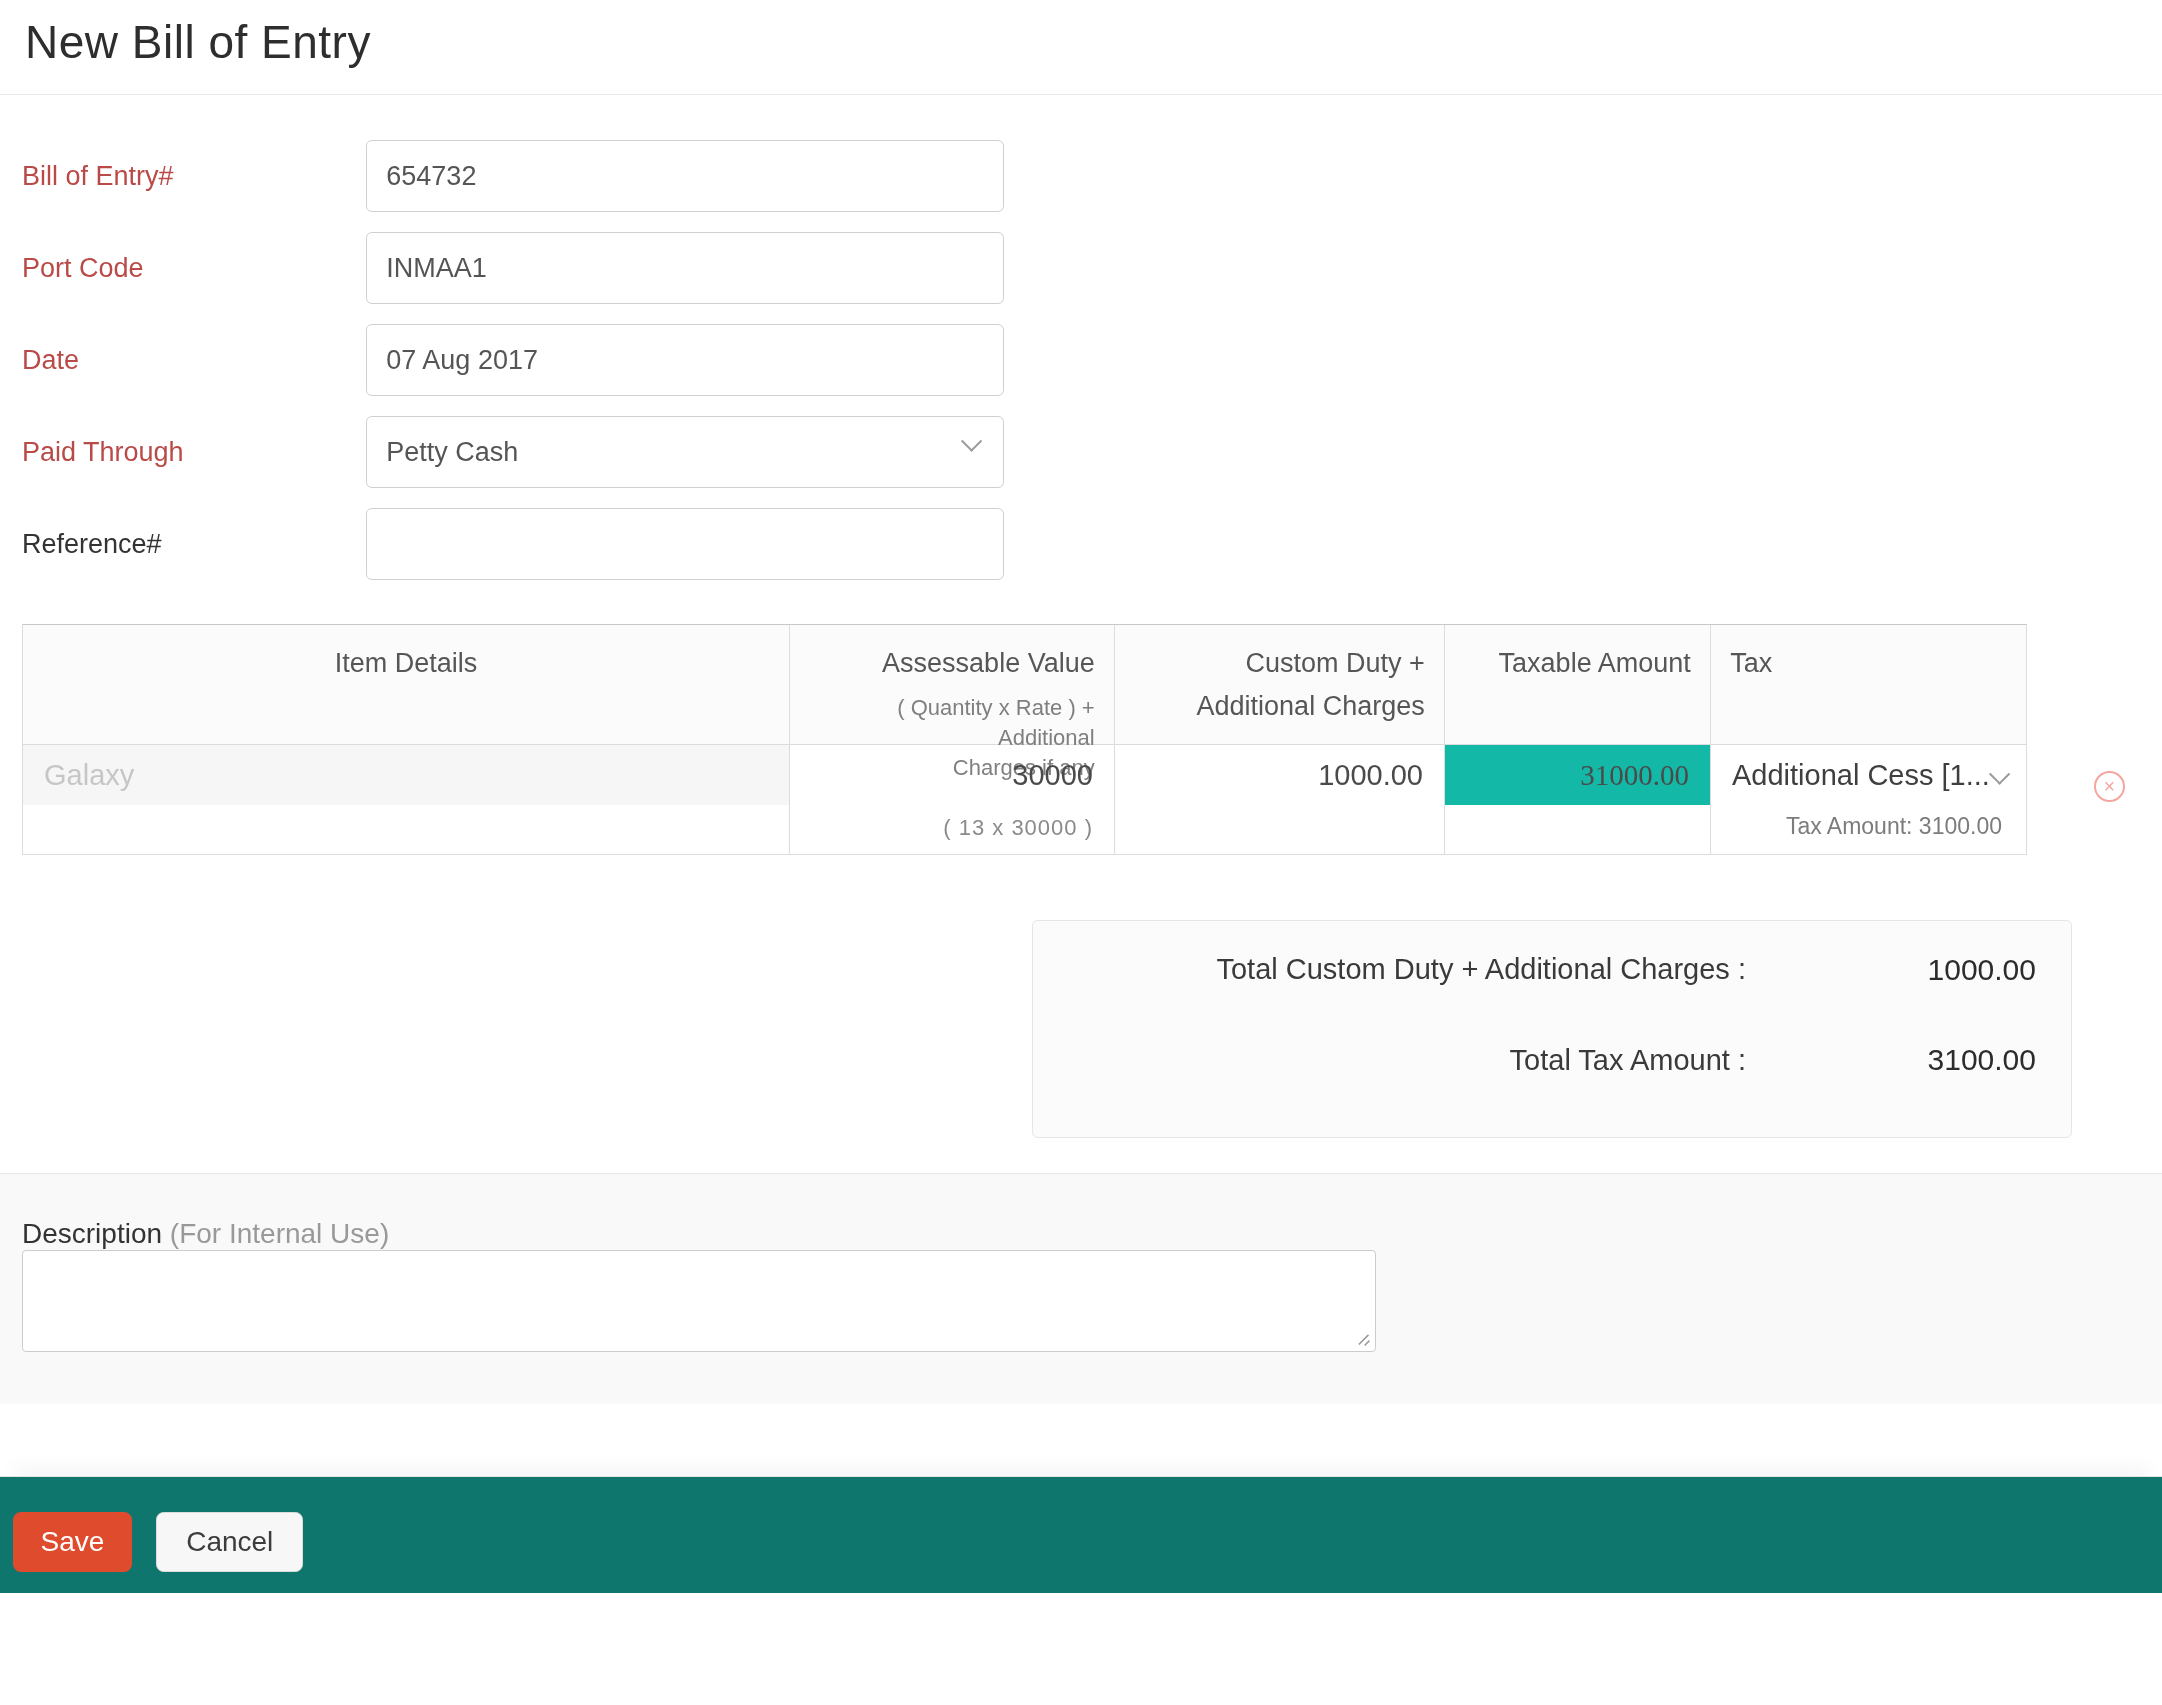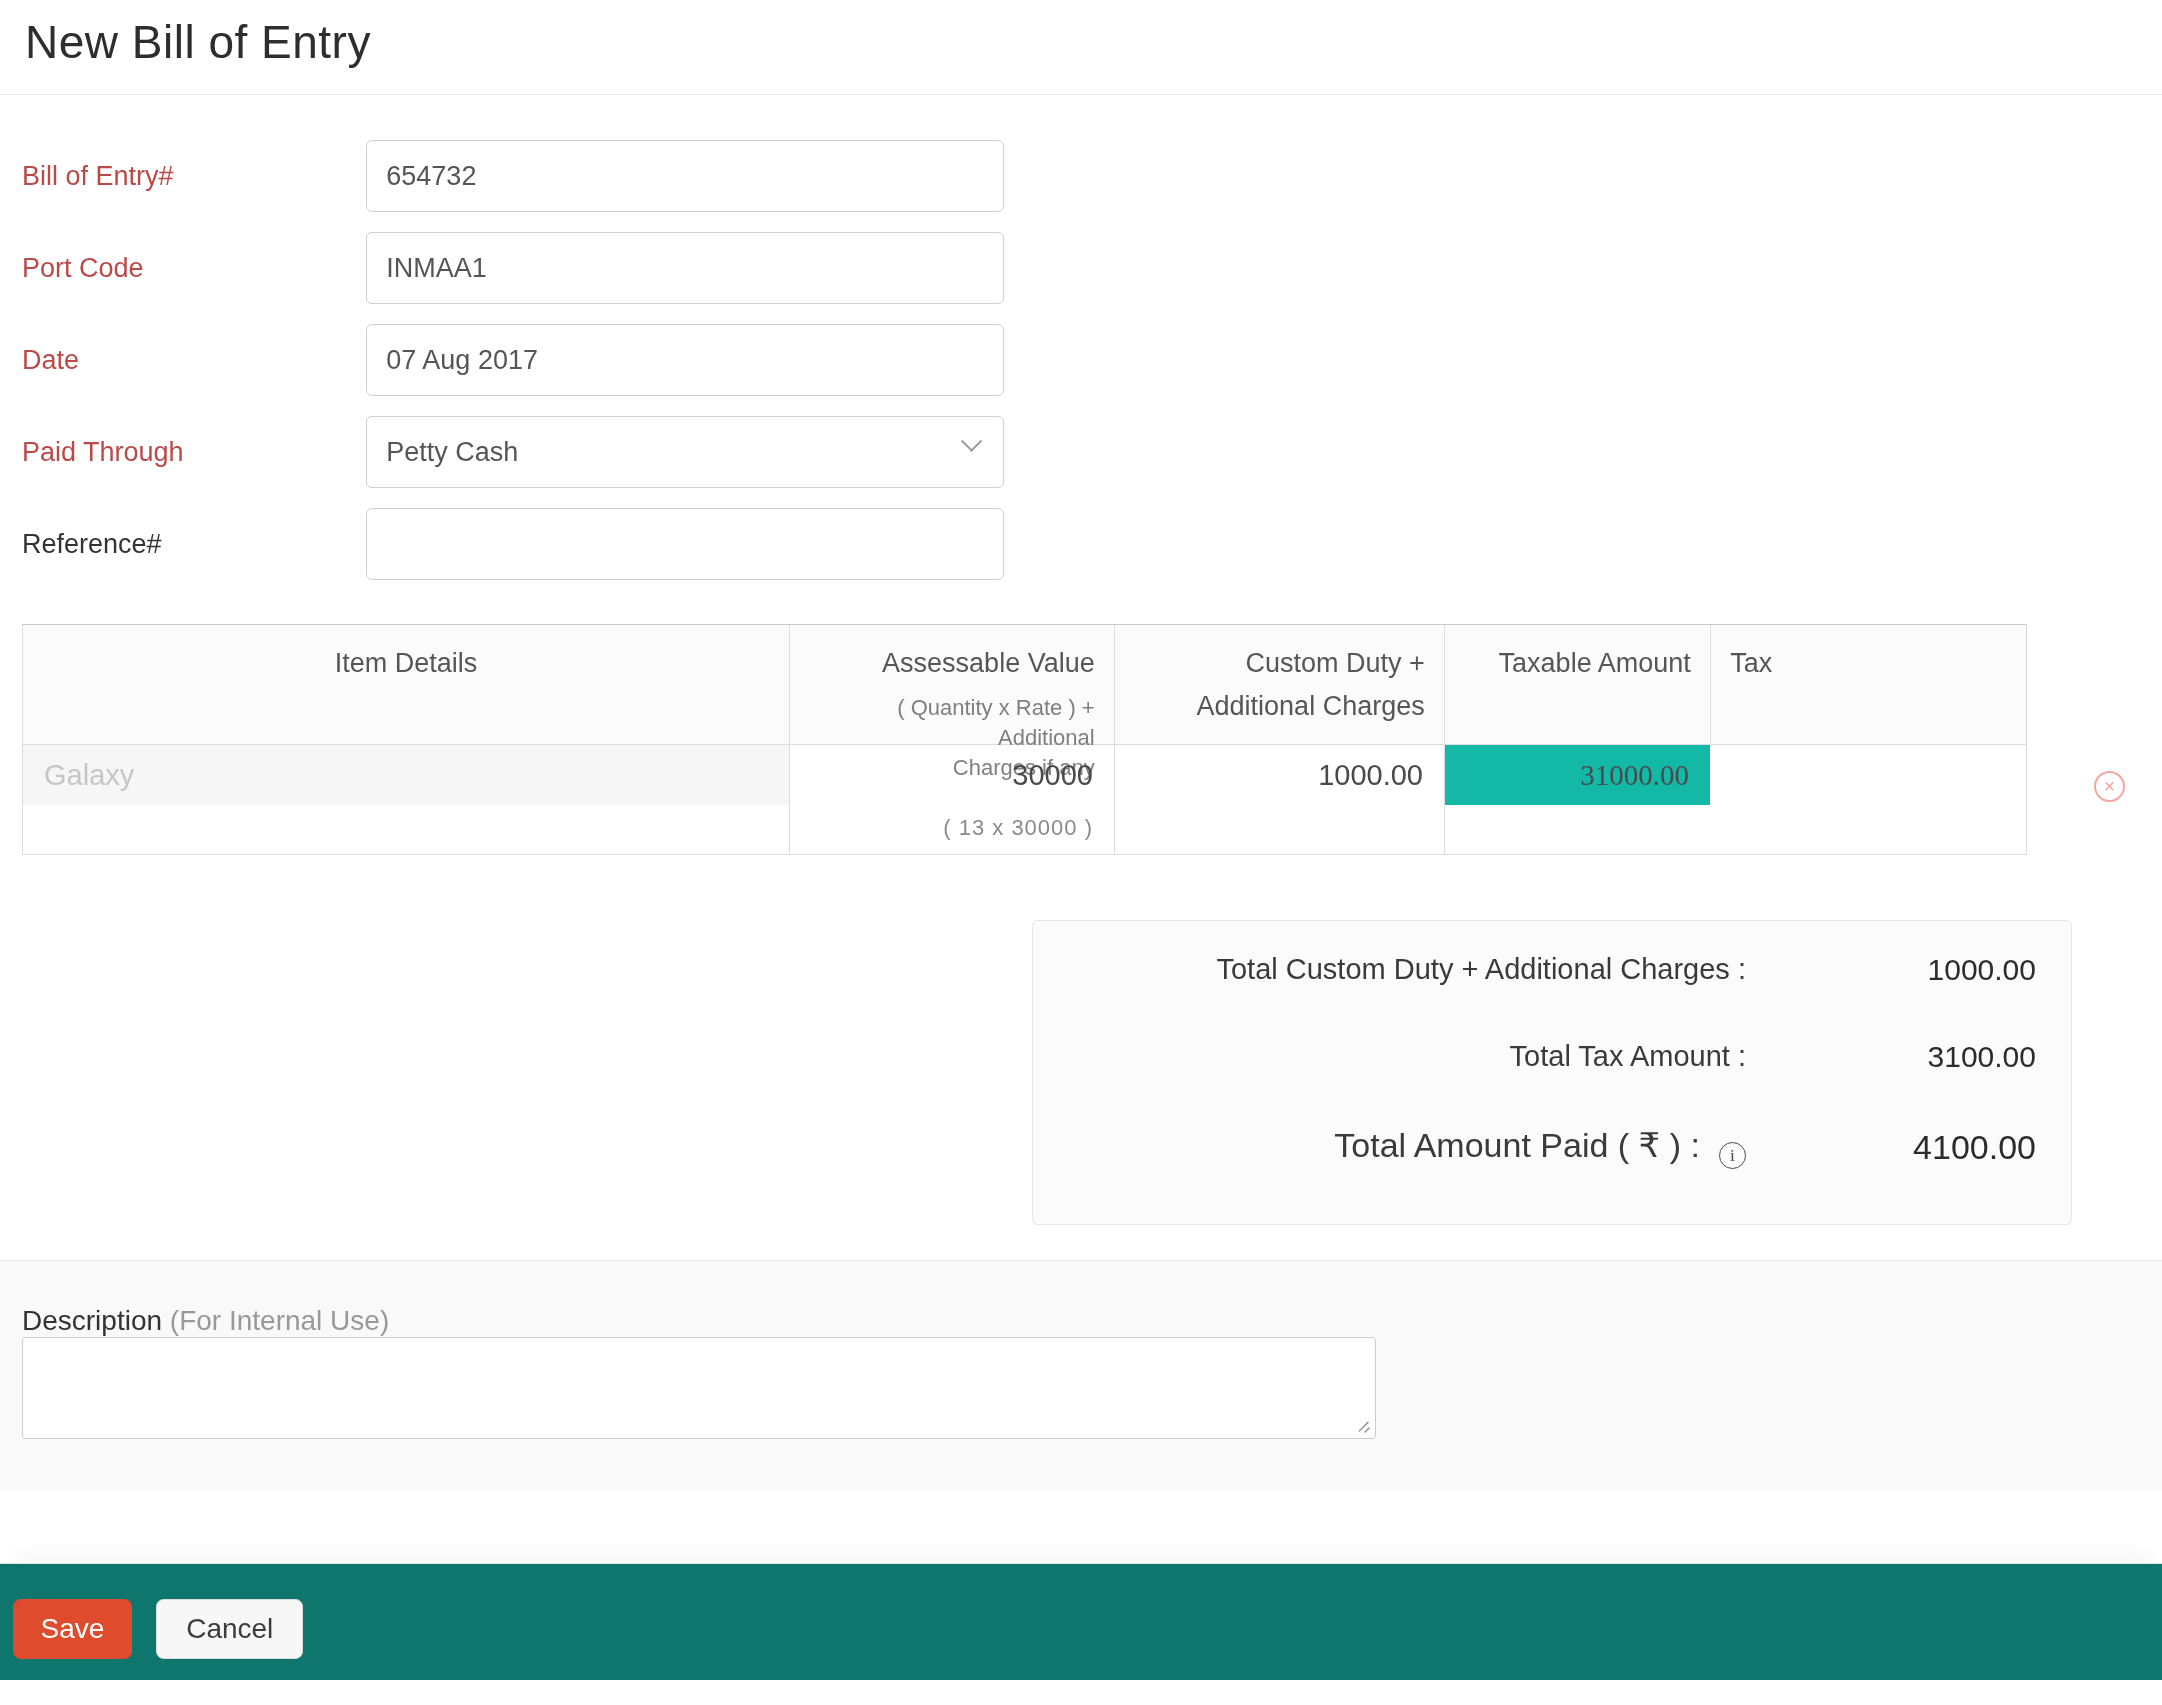--- a/index.html
+++ b/index.html
@@ -159,47 +159,45 @@
       <div class="cell c2">
         <div class="strip num">30000</div>
         <div class="breakdown">( 13 x 30000 )</div>
       </div>
       <div class="cell c3">
         <div class="strip num">1000.00</div>
       </div>
       <div class="cell c4">
         <div class="strip num taxable-strip">31000.00</div>
       </div>
+      <div class="cell c5">
+        <div class="tax-select">
+          <span class="tax-select-text">Additional Cess [1...</span>
+          <span class="chevron"></span>
+        </div>
+        <div class="tax-amount">Tax Amount: 3100.00</div>
+      </div>
     </div>
   </div>
 
   <div class="remove-icon">
     <span>×</span>
   </div>
 </div>
 
 <div class="totals-wrap">
   <div class="totals-box">
     <div class="total-row">
       <div class="total-label">Total Custom Duty + Additional Charges :</div>
       <div class="total-value">1000.00</div>
     </div>
     <div class="total-row">
       <div class="total-label">Total Tax Amount :</div>
       <div class="total-value">3100.00</div>
     </div>
-    <div class="total-row grand">
-      <div class="total-label">
-        <span>Total Amount Paid ( ₹ ) :</span>
-        <span class="info-icon">
-          <span>i</span>
-        </span>
-      </div>
-      <div class="total-value">4100.00</div>
-    </div>
   </div>
 </div>
 
 <div class="desc-section">
   <div class="desc-label">
     <span>Description</span>
     <span class="desc-hint">(For Internal Use)</span>
   </div>
   <div class="desc-ta-wrap">
     <textarea class="desc-textarea" value="" style=""></textarea>

